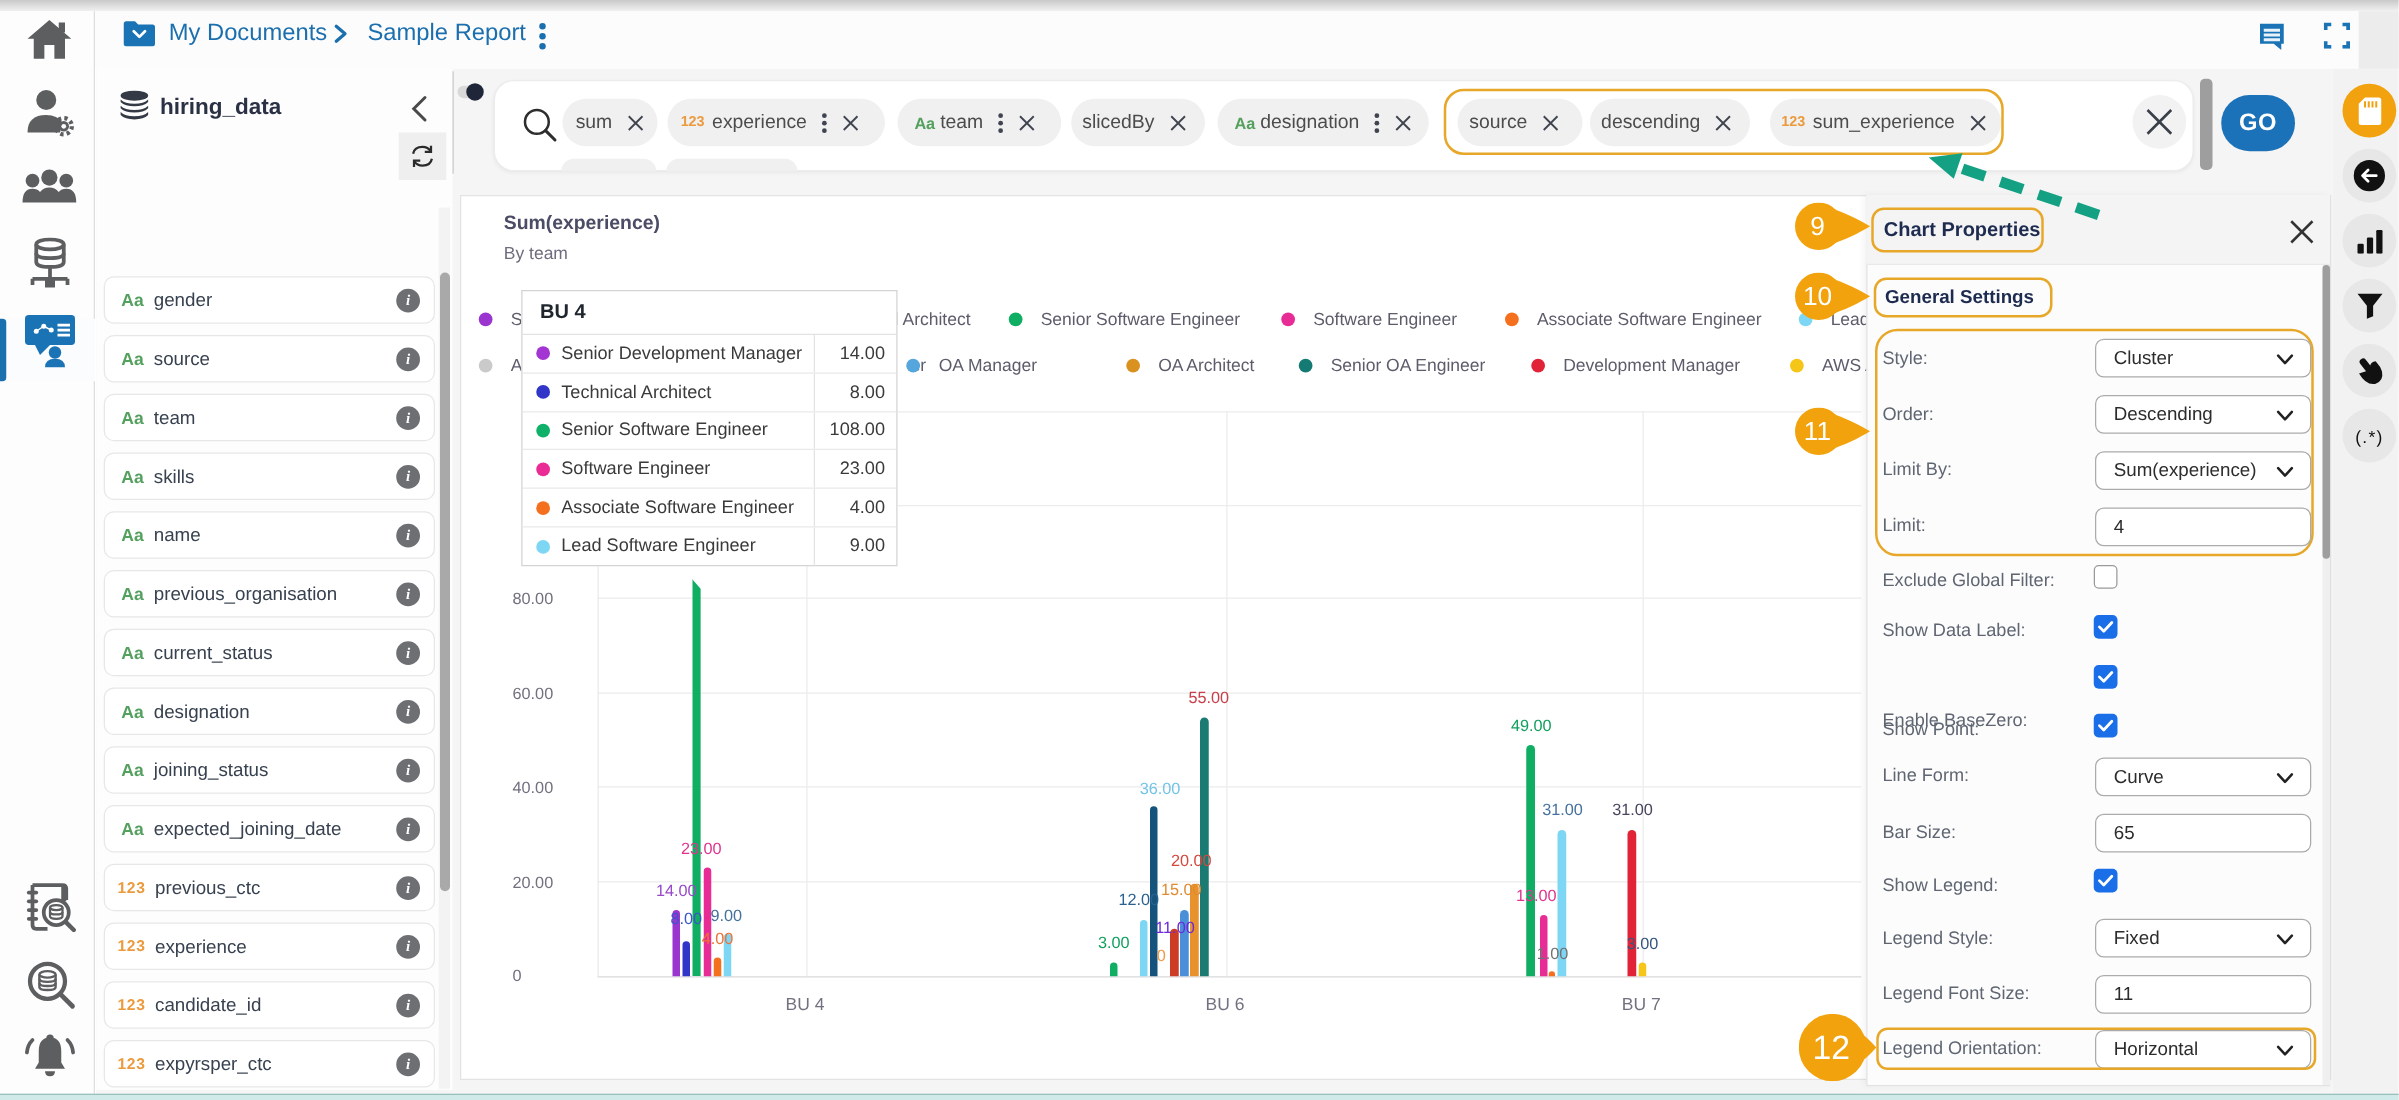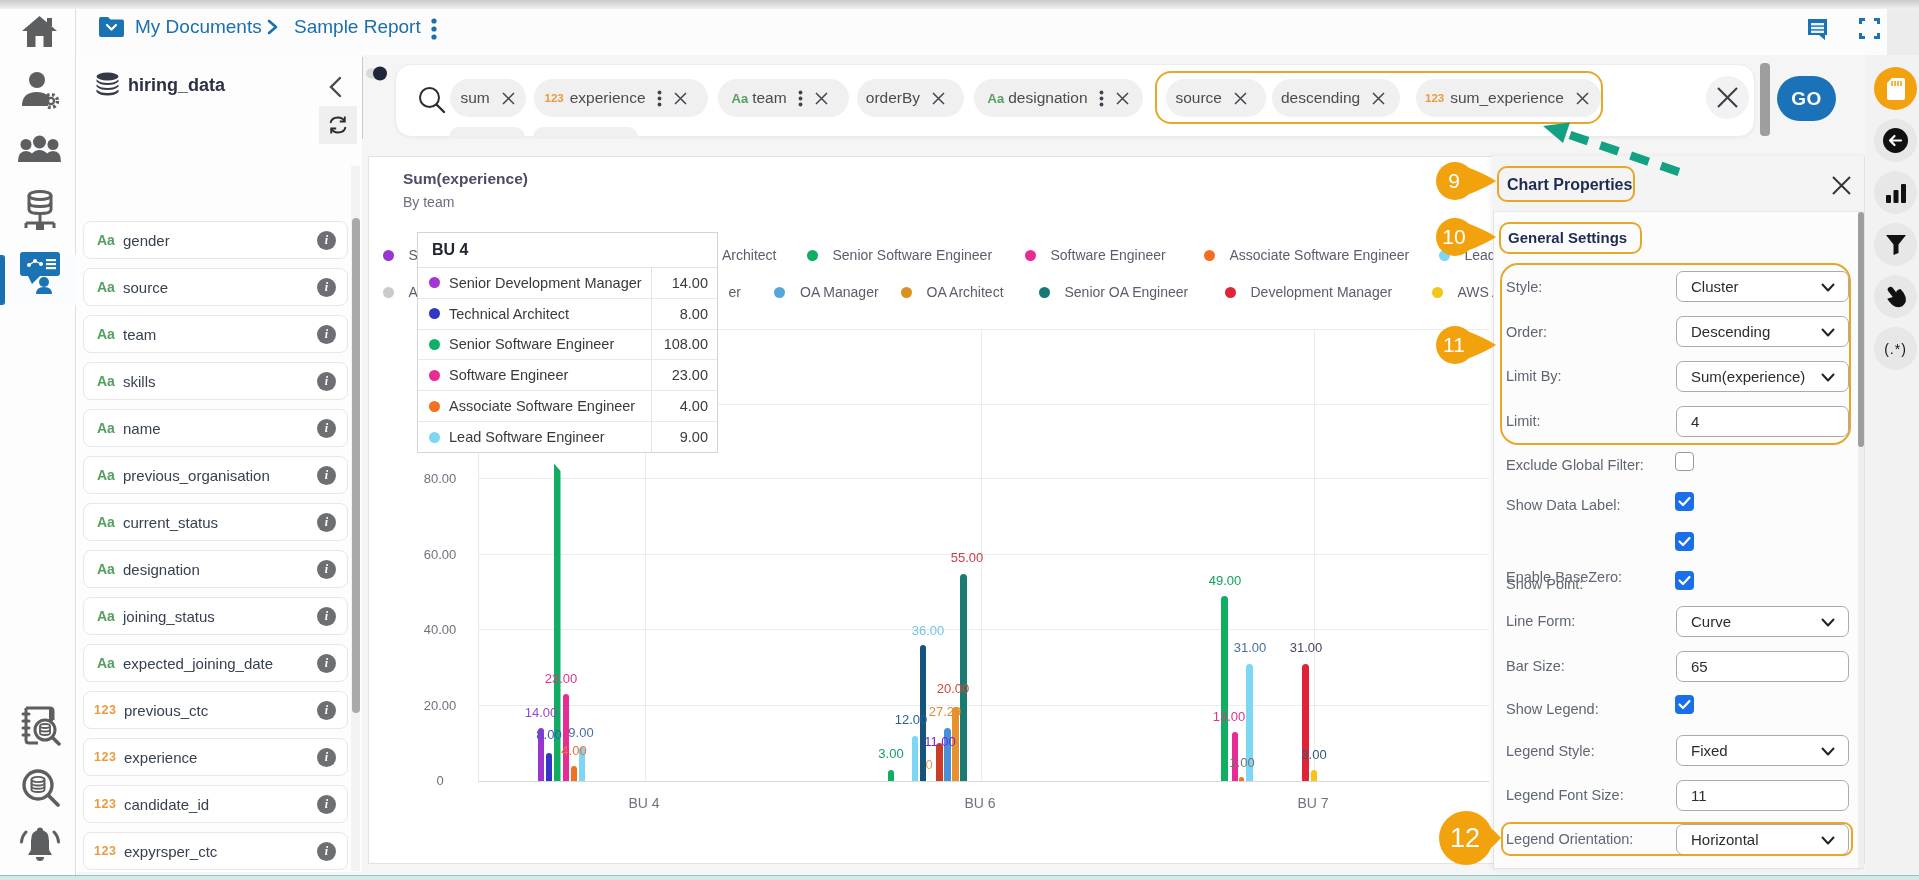--- a/index.html
+++ b/index.html
@@ -79,21 +79,21 @@
     border-radius:4px; }
   #gobtn { left:1777px; top:76px; width:59px; height:45px; border-radius:23px;
     background:#1b72b8; color:#fff; font-size:19px; font-weight:bold;
     display:flex; align-items:center; justify-content:center; letter-spacing:.5px; }
 
   
   #chartcard { left:368px; top:156px; width:1497px; height:707.5px; background:#fff;
     border:1px solid #e3e3e3; }
   .glineh { position:absolute; left:478px; width:1011px; height:1px; background:#ececec; }
   .glinev { position:absolute; top:328.5px; width:1px; height:452px; background:#ececec; }
-  .ylab { position:absolute; width:60px; text-align:center; font-size:13px;
+  .ylab { position:absolute; width:60px; text-align:left; font-size:13px;
     color:#71717f; }
   .xlab { position:absolute; width:80px; text-align:center; font-size:14px;
     color:#71717f; }
   .bar { position:absolute; border-radius:3.5px 3.5px 0 0; }
   .dlab { position:absolute; font-size:13px; width:70px; text-align:center; }
   .ldot { display:inline-block; width:11px; height:11px; border-radius:50%;
     margin-right:15px; vertical-align:-1px; }
   .litem { position:absolute; font-size:14px; color:#5c5c6b; white-space:nowrap; }
 
   
@@ -427,21 +427,21 @@
         <svg class="dots" width="5" height="17" viewBox="0 0 5 17">
           <circle cx="2.5" cy="2.5" r="1.9" fill="#3f4450"></circle>
           <circle cx="2.5" cy="8.5" r="1.9" fill="#3f4450"></circle>
           <circle cx="2.5" cy="14.5" r="1.9" fill="#3f4450"></circle>
         </svg>
         <svg class="x" width="13" height="13" viewBox="0 0 13 13">
           <path d="M1 1 L12 12 M12 1 L1 12" stroke="#40454f" stroke-width="1.5"></path>
         </svg>
       </div>
       <div class="chip" style="left:856.8px;width:107px">
-        <span style="margin-left:9px">orderBy</span>
+        <span style="margin-left:9px">slicedBy</span>
         <svg class="x" width="13" height="13" viewBox="0 0 13 13">
           <path d="M1 1 L12 12 M12 1 L1 12" stroke="#40454f" stroke-width="1.5"></path>
         </svg>
       </div>
       <div class="chip" style="left:973.6px;width:169px">
         <span class="aa" style="margin-left:14px">Aa</span>
         <span>designation</span>
         <svg class="dots" width="5" height="17" viewBox="0 0 5 17">
           <circle cx="2.5" cy="2.5" r="1.9" fill="#3f4450"></circle>
           <circle cx="2.5" cy="8.5" r="1.9" fill="#3f4450"></circle>
@@ -489,21 +489,21 @@
   <div class="abs" style="left:403px;top:194px;font-size:14px;color:#6d6d7d">By team</div>
   <div id="legend">
       <div class="litem" style="left:382.5px;top:247px"><span class="ldot" style="background:#9a35cf"></span>Senior Development Manager</div>
       <div class="litem" style="left:634.5px;top:247px"><span class="ldot" style="background:#3136c9"></span>Technical Architect</div>
       <div class="litem" style="left:806.5px;top:247px"><span class="ldot" style="background:#0fae63"></span>Senior Software Engineer</div>
       <div class="litem" style="left:1024.5px;top:247px"><span class="ldot" style="background:#e82c96"></span>Software Engineer</div>
       <div class="litem" style="left:1203.5px;top:247px"><span class="ldot" style="background:#f4701f"></span>Associate Software Engineer</div>
       <div class="litem" style="left:1438.5px;top:247px"><span class="ldot" style="background:#7ed6f5"></span>Lead Software Engineer</div>
       <div class="litem" style="left:382.5px;top:284px"><span class="ldot" style="background:#cacaca"></span>Architect</div>
       <div class="litem" style="left:702.5px;top:284px"><span class="ldot" style="background:#9a77d1"></span>er</div>
-      <div class="litem" style="left:774px;top:284px"><span class="ldot" style="background:#55a6dd"></span>OA Manager</div>
+      <div class="litem" style="left:725px;top:284px"><span class="ldot" style="background:#55a6dd"></span>OA Manager</div>
       <div class="litem" style="left:900.5px;top:284px"><span class="ldot" style="background:#d9921f"></span>OA Architect</div>
       <div class="litem" style="left:1038.5px;top:284px"><span class="ldot" style="background:#157a74"></span>Senior OA Engineer</div>
       <div class="litem" style="left:1224.5px;top:284px"><span class="ldot" style="background:#e02336"></span>Development Manager</div>
       <div class="litem" style="left:1431.5px;top:284px"><span class="ldot" style="background:#f5c518"></span>AWS Architect</div>
     </div>
   <div id="grid">
       <div class="glineh" style="top:328.5px"></div>
       <div class="glineh" style="top:403.5px"></div>
       <div class="glineh" style="top:478px"></div>
       <div class="ylab" style="left:410px;top:471px">80.00</div>
@@ -546,21 +546,21 @@
     </div>
   <div id="dlabs">
       <div class="dlab" style="left:506px;top:705px;color:#9749c9">14.00</div>
       <div class="dlab" style="left:514px;top:727px;color:#3c55c8">8.00</div>
       <div class="dlab" style="left:526px;top:671px;color:#e0348f">23.00</div>
       <div class="dlab" style="left:539px;top:743px;color:#f07033">4.00</div>
       <div class="dlab" style="left:546px;top:725px;color:#44719e">9.00</div>
       <div class="dlab" style="left:856px;top:746px;color:#12a05f">3.00</div>
       <div class="dlab" style="left:876px;top:712px;color:#2a6191">12.00</div>
       <div class="dlab" style="left:905px;top:734px;color:#6d28d9">11.00</div>
-      <div class="dlab" style="left:910px;top:704px;color:#e08b31">27.29</div>
+      <div class="dlab" style="left:910px;top:704px;color:#e08b31">15.00</div>
       <div class="dlab" style="left:918px;top:681px;color:#d4473d">20.00</div>
       <div class="dlab" style="left:894px;top:757px;color:#f09a4a">0</div>
       <div class="dlab" style="left:893px;top:623px;color:#72c3e6">36.00</div>
       <div class="dlab" style="left:932px;top:550px;color:#c9404a">55.00</div>
       <div class="dlab" style="left:1190px;top:573px;color:#12a05f">49.00</div>
       <div class="dlab" style="left:1194px;top:709px;color:#e0348f">13.00</div>
       <div class="dlab" style="left:1207px;top:755px;color:#737373">1.00</div>
       <div class="dlab" style="left:1215px;top:640px;color:#44719e">31.00</div>
       <div class="dlab" style="left:1271px;top:640px;color:#45455e">31.00</div>
       <div class="dlab" style="left:1279px;top:747px;color:#35567e">3.00</div>

